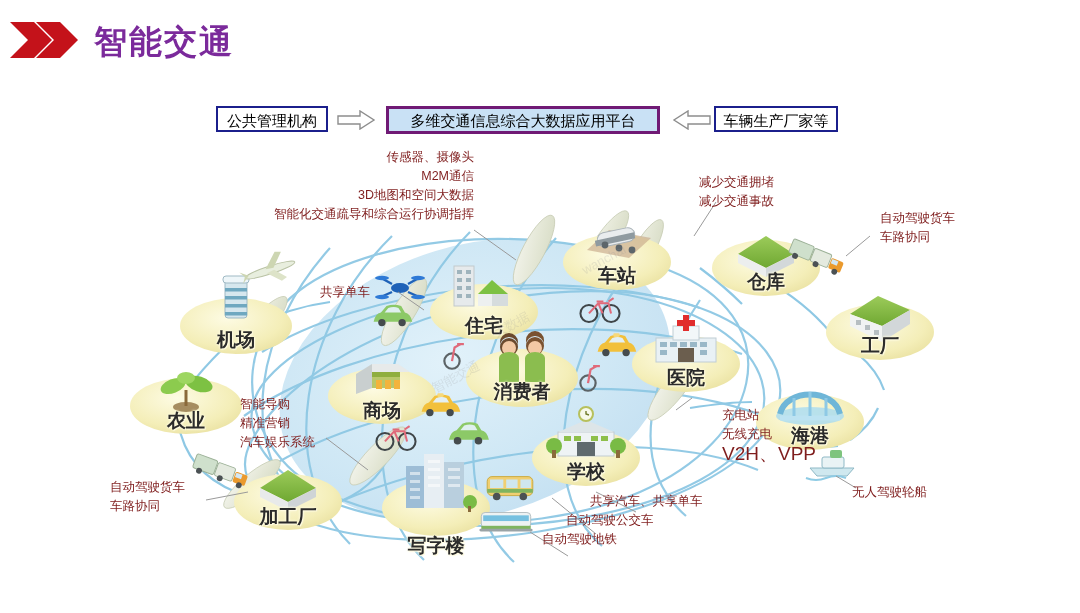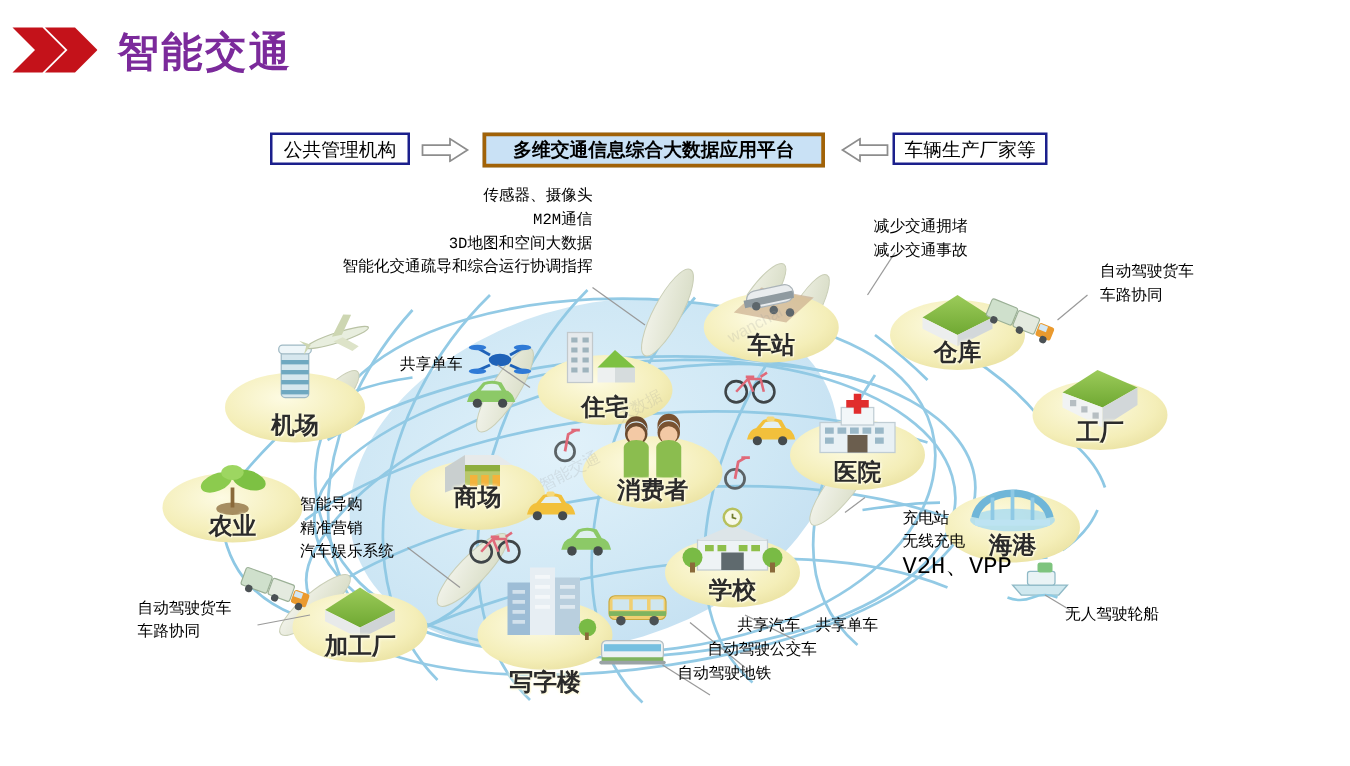--- a/index.html
+++ b/index.html
@@ -21,39 +21,38 @@
   }
 
   
   .topbar{position:absolute;left:0;top:106px;width:1080px;height:36px;}
   .tbox{
     position:absolute;top:0;height:26px;line-height:26px;
     border:2px solid #1b1f8c;background:#ffffff;color:#000;
     font-size:15px;text-align:center;white-space:nowrap;
     padding:0 5px;box-sizing:border-box;
   }
-  .tbox.mid{background:#c9e1f5;border:3px solid #a16207;height:28px;line-height:23px;font-weight:bold;}
+  .tbox.mid{background:#c9e1f5;border:3px solid #701a75;height:28px;line-height:23px;}
   .arrow-wrap{position:absolute;top:4px;width:40px;height:20px;}
 
   
   #diagram{position:absolute;left:0;top:140px;width:1080px;height:473px;}
   #diagram svg{position:absolute;left:0;top:0;}
 
   
   .nodelbl{
     position:absolute;font-size:19px;color:#2b2b2b;font-weight:bold;
     white-space:nowrap;transform:translate(-50%,-50%);
     text-shadow:0 0 3px #fffbe0,0 0 3px #fffbe0,1px 1px 0 #fffbe0;
     pointer-events:none;
   }
   
   .ann{
-    position:absolute;font-size:12.5px;color:#000000;white-space:nowrap;
+    position:absolute;font-size:12.5px;color:#7f1d1d;white-space:nowrap;
     line-height:19px;
-    font-family:Liberation Mono, monospace;
   }
   .ann.r{text-align:right;}
   .ann div{white-space:nowrap;}
 
   
   .wm{
     position:absolute;color:rgba(150,150,150,.20);font-size:13px;
     transform:rotate(-28deg);white-space:nowrap;pointer-events:none;
   }
 </style>
@@ -459,21 +458,21 @@
         <rect x="-26" y="-10" width="52" height="16" rx="4" fill="#edf2f3" stroke="#b3bdc0"></rect>
         <rect x="-24" y="-7" width="48" height="6" fill="#76c0e0"></rect>
         <rect x="-26" y="4" width="52" height="4" fill="#7fb45f"></rect>
         <rect x="-28" y="7" width="56" height="3" rx="1.5" fill="#9aa3a6"></rect>
       </g>
     </svg>
 
     <div class="nodelbl" style="left:236px;top:200px;">机场</div>
     <div class="nodelbl" style="left:186px;top:281px;">农业</div>
     <div class="nodelbl" style="left:288px;top:377px;">加工厂</div>
-    <div class="nodelbl" style="left:382px;top:258px;">商场</div>
+    <div class="nodelbl" style="left:382px;top:271px;">商场</div>
     <div class="nodelbl" style="left:484px;top:186px;">住宅</div>
     <div class="nodelbl" style="left:617px;top:136px;">车站</div>
     <div class="nodelbl" style="left:766px;top:142px;">仓库</div>
     <div class="nodelbl" style="left:880px;top:206px;">工厂</div>
     <div class="nodelbl" style="left:810px;top:296px;">海港</div>
     <div class="nodelbl" style="left:686px;top:238px;">医院</div>
     <div class="nodelbl" style="left:522px;top:252px;">消费者</div>
     <div class="nodelbl" style="left:586px;top:332px;">学校</div>
     <div class="nodelbl" style="left:436px;top:382px;margin-top:24px;">写字楼</div>
 

